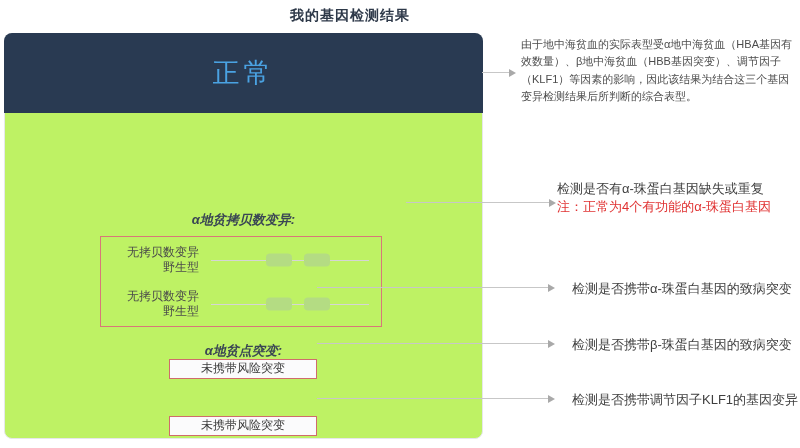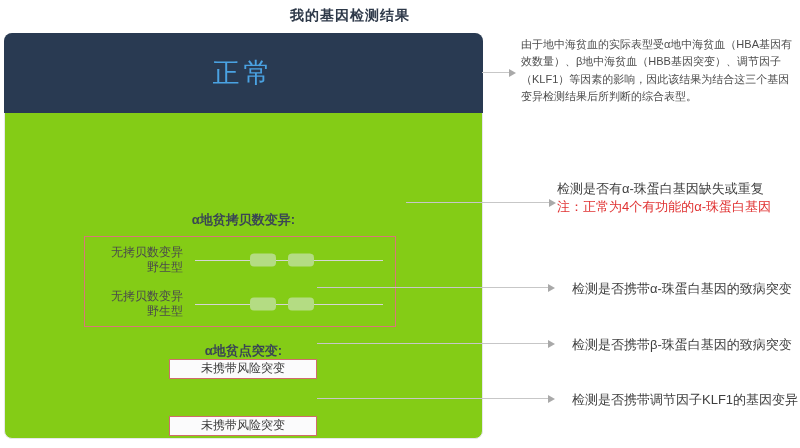--- a/index.html
+++ b/index.html
@@ -3,30 +3,30 @@
 <meta charset="utf-8">
 <style>
   html,body{margin:0;padding:0;background:#fff;}
   body{font-family:"Liberation Sans","DejaVu Sans",sans-serif;}
   .stage{position:relative;width:800px;height:448px;background:#fff;overflow:hidden;}
 
   .page-title{position:absolute;top:7px;left:44px;width:366px;text-align:right;
     font-size:14px;font-weight:bold;color:#2e3949;letter-spacing:1px;}
 
   .card{position:absolute;left:4px;top:33px;width:479px;height:406px;
-    background:#84cc16;border:1px solid #e6e7ea;border-radius:8px;box-sizing:border-box;}
+    background:#bef264;border:1px solid #e6e7ea;border-radius:8px;box-sizing:border-box;}
   .card-header{position:absolute;left:-1px;top:-1px;width:479px;height:80px;background:#293a52;
     border-radius:8px 8px 0 0;display:flex;align-items:center;justify-content:center;}
   .status{font-size:27px;color:#4aa2e2;letter-spacing:4px;font-weight:500;}
 
   .card-body{position:absolute;left:0;top:80px;width:477px;height:325px;}
   .sec-label{position:absolute;left:0;width:100%;text-align:center;font-size:13px;
-    font-weight:bold;color:#3a4654;}
+    font-weight:bold;color:#3a4654;font-style:italic;}
 
-  .big-box{position:absolute;left:79px;top:122px;width:312px;height:91px;
+  .big-box{position:absolute;left:95px;top:122px;width:282px;height:91px;
     border:1.5px solid #d87878;box-sizing:border-box;}
   .gene-row{position:absolute;left:0;width:100%;height:42px;display:flex;align-items:center;}
   .gene-row.r1{top:2px;}
   .gene-row.r2{top:46px;}
   .gene-labels{width:98px;text-align:right;font-size:12px;line-height:15px;color:#4b4b4b;flex:none;}
   .gene-track{position:relative;flex:1;height:100%;margin-left:12px;margin-right:12px;}
   .track-line{position:absolute;left:0;right:0;top:50%;height:1px;background:#d5d5d5;}
   .gene-block{position:absolute;top:50%;transform:translateY(-50%);width:26px;height:13px;
     border-radius:4px;background:#b4dc83;}
   .gene-block.b1{left:55px;}

